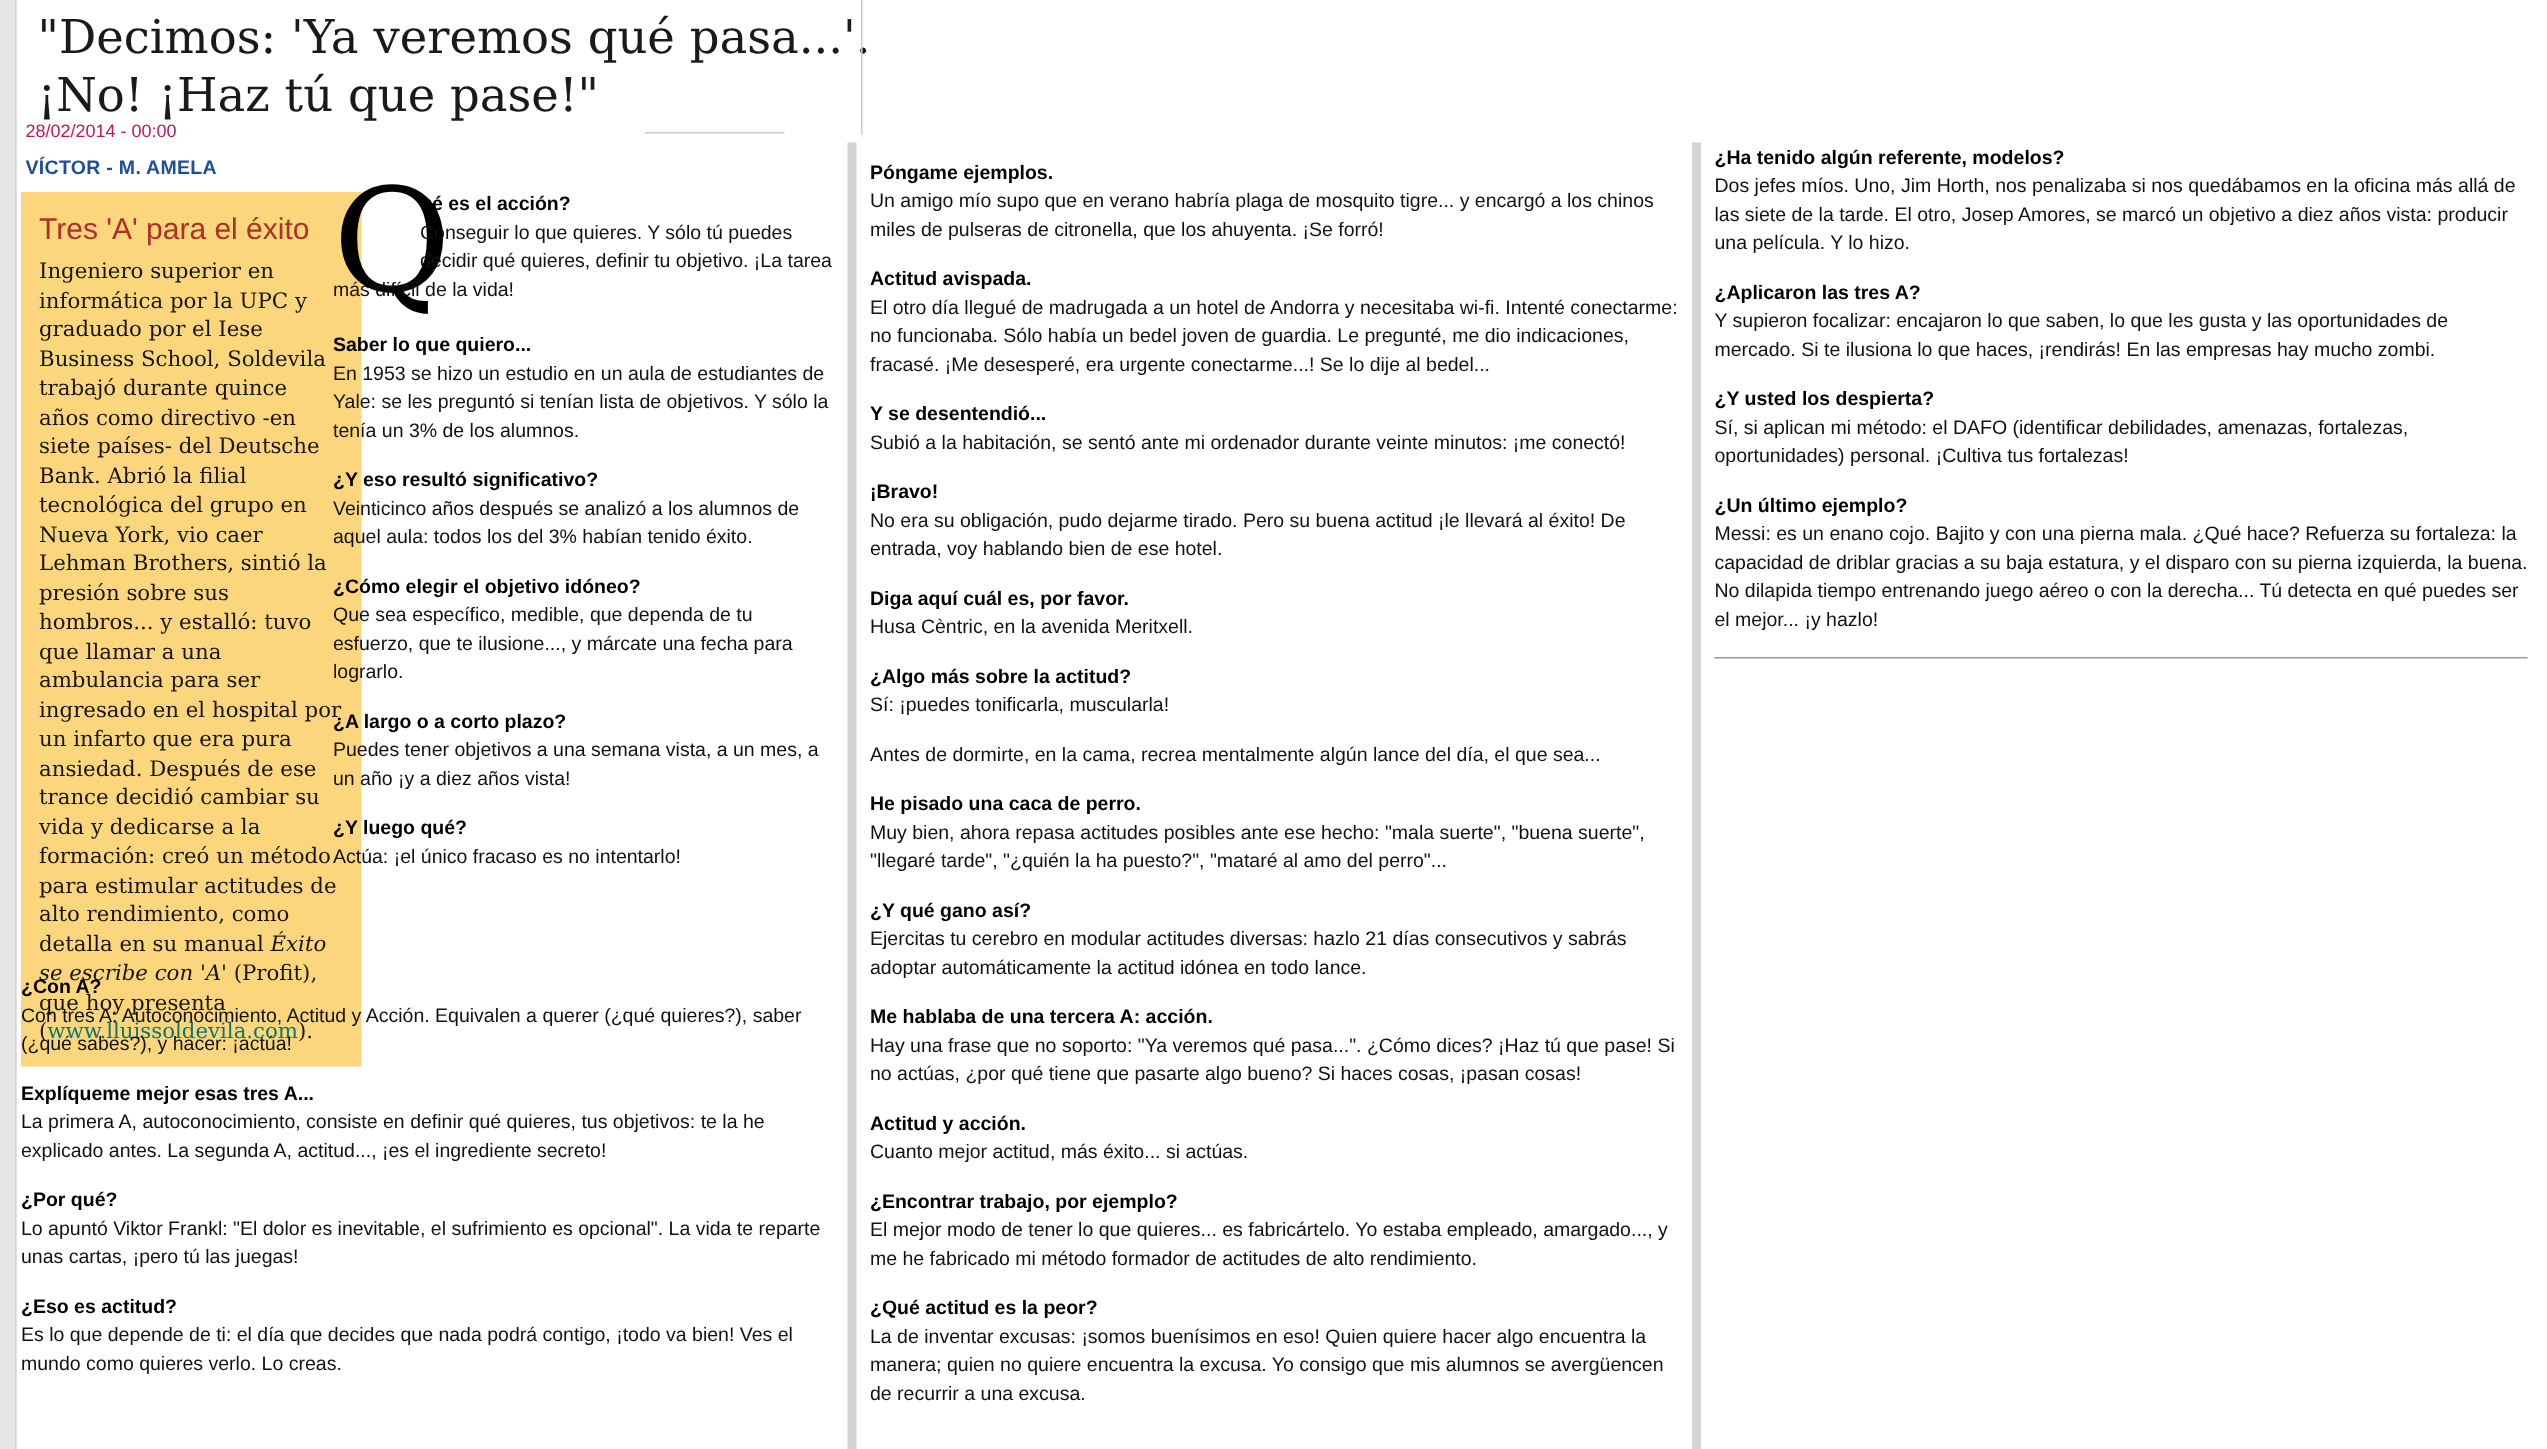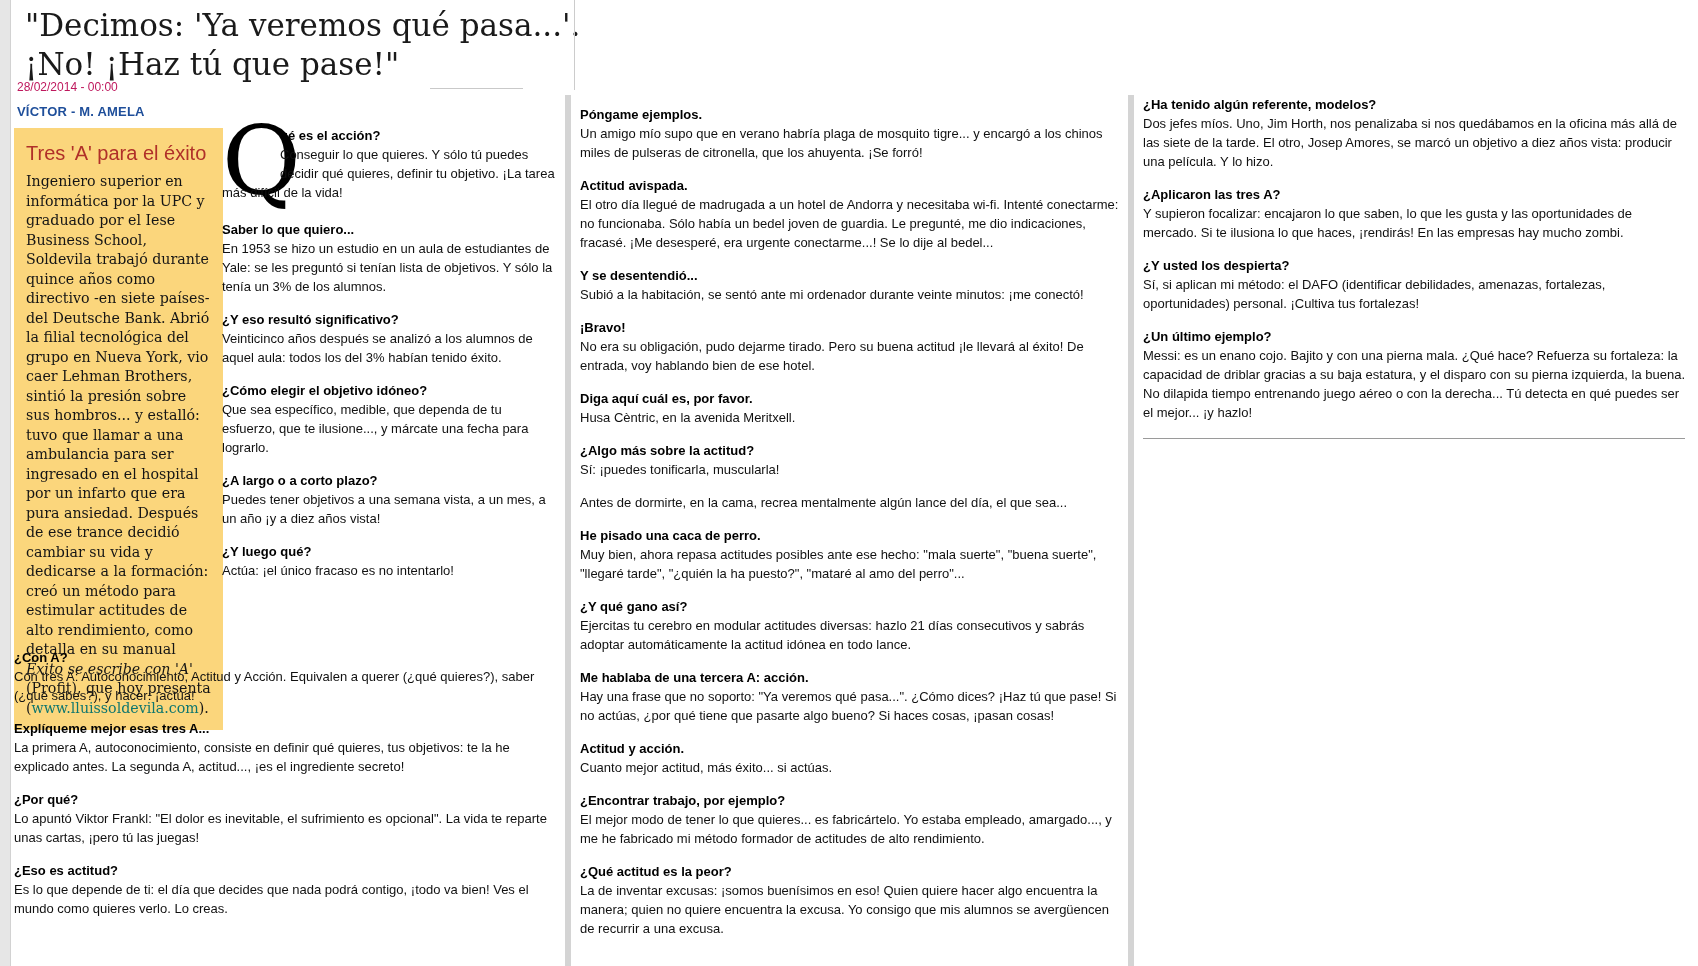--- a/index.html
+++ b/index.html
@@ -12,21 +12,21 @@
          font-size:31px;line-height:39px;color:#1a1a1a;}
   .title span{display:block;white-space:nowrap;}
   .date{position:absolute;left:17px;top:80px;font-size:12px;color:#be185d;}
   .byline{position:absolute;left:17px;top:104px;font-size:13px;font-weight:bold;color:#1e4e9a;letter-spacing:.2px;}
   .hline-header{position:absolute;left:430px;top:88px;width:93px;height:1px;background:#c9c9c9;}
   .vline-header{position:absolute;left:574px;top:0;width:1px;height:90px;background:#ccc;}
   .vbar{position:absolute;top:95px;width:6px;height:871px;background:#d4d4d4;}
   .vbar.b1{left:565px;}
   .vbar.b2{left:1128px;}
   
-  .bio-box{position:absolute;left:14px;top:128px;width:209px;box-sizing:border-box;
+  .bio-box{position:absolute;left:14px;top:128px;width:227px;box-sizing:border-box;
            background:#fbd67c;padding:14px 12px 12px 12px;}
   .bio-heading{font-size:20px;color:#b03029;margin:0 0 7px 0;font-weight:normal;}
   .bio-text{font-family:"DejaVu Serif",serif;font-size:14.2px;line-height:19.5px;color:#151515;}
   .bio-text .book{font-style:italic;}
   .bio-text a{color:#0f766e;text-decoration:none;}
   
   .qa{margin:0 0 14px 0;}
   .qa .q{font-weight:bold;font-size:13px;line-height:19px;color:#000;}
   .qa .a{font-size:13px;line-height:19px;color:#111;}
   

